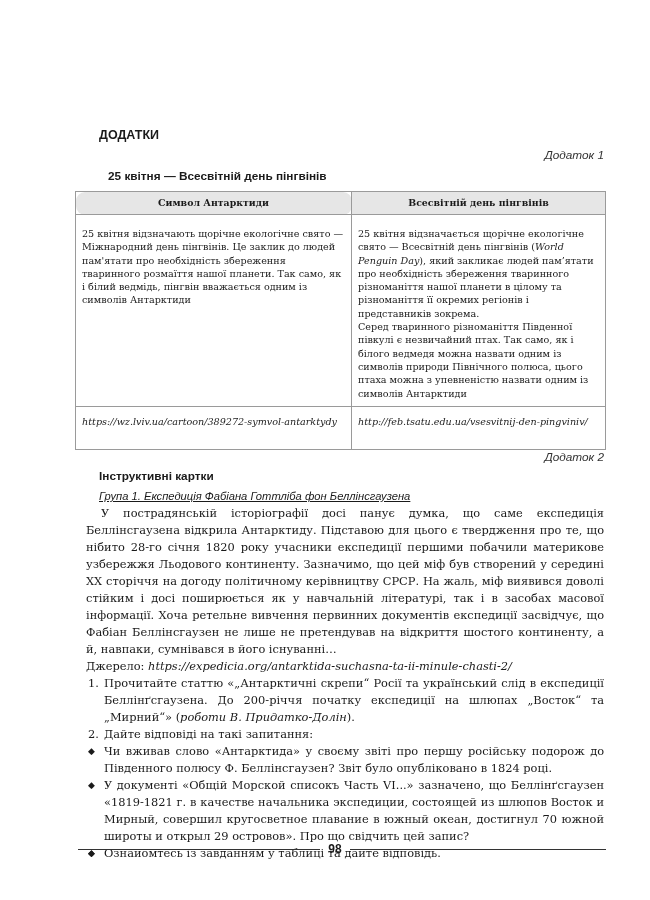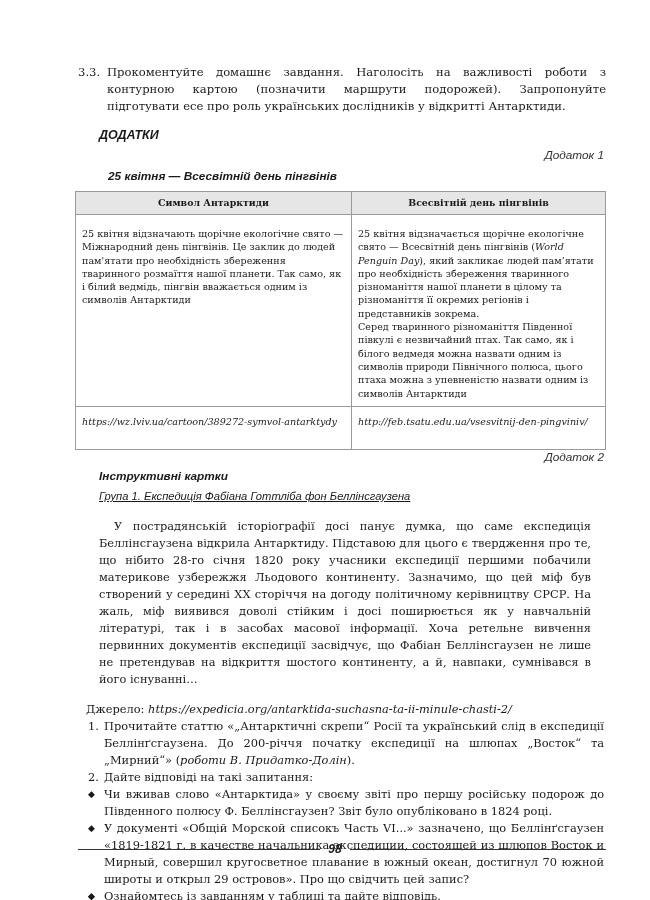--- a/index.html
+++ b/index.html
@@ -1,65 +1,61 @@
 <!DOCTYPE html>
 <html><head>
   <meta charset="utf-8">
   <style>
     html, body { margin: 0; padding: 0; background: #ffffff; }
     body { width: 650px; height: 900px; position: relative; overflow: hidden; color: #1a1a1a; }
     .serif { font-family: "DejaVu Serif", "Liberation Serif", serif; }
-    .sans { font-family: "Liberation Sans", "DejaVu Sans", sans-serif; font-style: italic; }
+    .sans { font-family: "Liberation Sans", "DejaVu Sans", sans-serif; }
     .page { position: absolute; left: 0; top: 0; width: 650px; height: 900px; }
 
     .task { position: absolute; left: 78px; top: 64px; width: 528px; font-size: 11.6px; line-height: 17px; }
     .task .num { position: absolute; left: 0; top: 0; }
     .task .txt { margin-left: 29px; text-align: justify; }
 
     .h-dodatky { position: absolute; left: 99px; top: 128px; font-size: 12.5px; font-weight: bold; }
     .appendix-label { position: absolute; right: 46px; font-size: 11.8px; font-style: italic; color: #333; }
     .h-sub { position: absolute; left: 108px; top: 169px; font-size: 11.8px; font-weight: bold; }
 
     table.tbl { position: absolute; left: 75px; top: 191px; width: 531px; border-collapse: collapse; font-size: 9.6px; line-height: 13.3px; }
     table.tbl th, table.tbl td { border: 1px solid #9a9a9a; vertical-align: top; text-align: left; }
     table.tbl th { background: #e6e6e6; font-weight: bold; text-align: center; height: 22px; padding: 0 4px; vertical-align: middle; font-size: 9.4px; }
     table.tbl td { padding: 12px 6px 6px 6px; }
     table.tbl td.urlcell { padding: 8px 6px 6px 6px; font-style: italic; height: 28px; }
-    table.tbl .col1 { width: 263px; }
+    table.tbl .col1 { width: 263px; border-radius: 9px; }
     .body-row td { height: 149px; }
 
     .h-instr { position: absolute; left: 99px; top: 469px; font-size: 11.8px; font-weight: bold; }
     .h-group { position: absolute; left: 99px; top: 490px; font-size: 11.2px; font-style: italic; text-decoration: underline; }
 
     .article { position: absolute; left: 86px; top: 505px; width: 518px; font-size: 11.4px; line-height: 17px; text-align: justify; }
-    .article p { margin: 13px; text-indent: 15px; }
+    .article p { margin: 0; text-indent: 15px; }
     .source { }
     .source .url { font-style: italic; }
     ol.tasks { list-style: none; margin: 0; padding: 0; }
     ol.tasks li { position: relative; padding-left: 18px; }
     ol.tasks li .n { position: absolute; left: 2px; top: 0; }
     ul.qs { list-style: none; margin: 0; padding: 0; }
     ul.qs li { position: relative; padding-left: 18px; }
     ul.qs li .b { position: absolute; left: 2px; top: 0; font-size: 9px; }
     .it { font-style: italic; }
 
     .footer-line { position: absolute; top: 849px; height: 1px; background: #333; }
     .footer-line.left { left: 78px; width: 242px; }
     .footer-line.right { left: 350px; width: 256px; }
     .page-num { position: absolute; top: 842px; left: 320px; width: 30px; text-align: center; font-size: 12px; font-weight: bold; }
   </style>
 </head>
 <body>
 
 <div class="page">
 
-  <div class="task serif">
-    <span class="num">3.3.</span>
-    <div class="txt">Прокоментуйте домашнє завдання. Наголосіть на важливості роботи з контурною картою (позначити маршрути подорожей). Запропонуйте підготувати есе про роль українських дослідників у відкритті Антарктиди.</div>
-  </div>
 
   <div class="h-dodatky sans">ДОДАТКИ</div>
 
   <div class="appendix-label sans" style="top:148px;">Додаток 1</div>
 
   <div class="h-sub sans">25 квітня — Всесвітній день пінгвінів</div>
 
   <table class="tbl serif">
     <thead>
       <tr>

